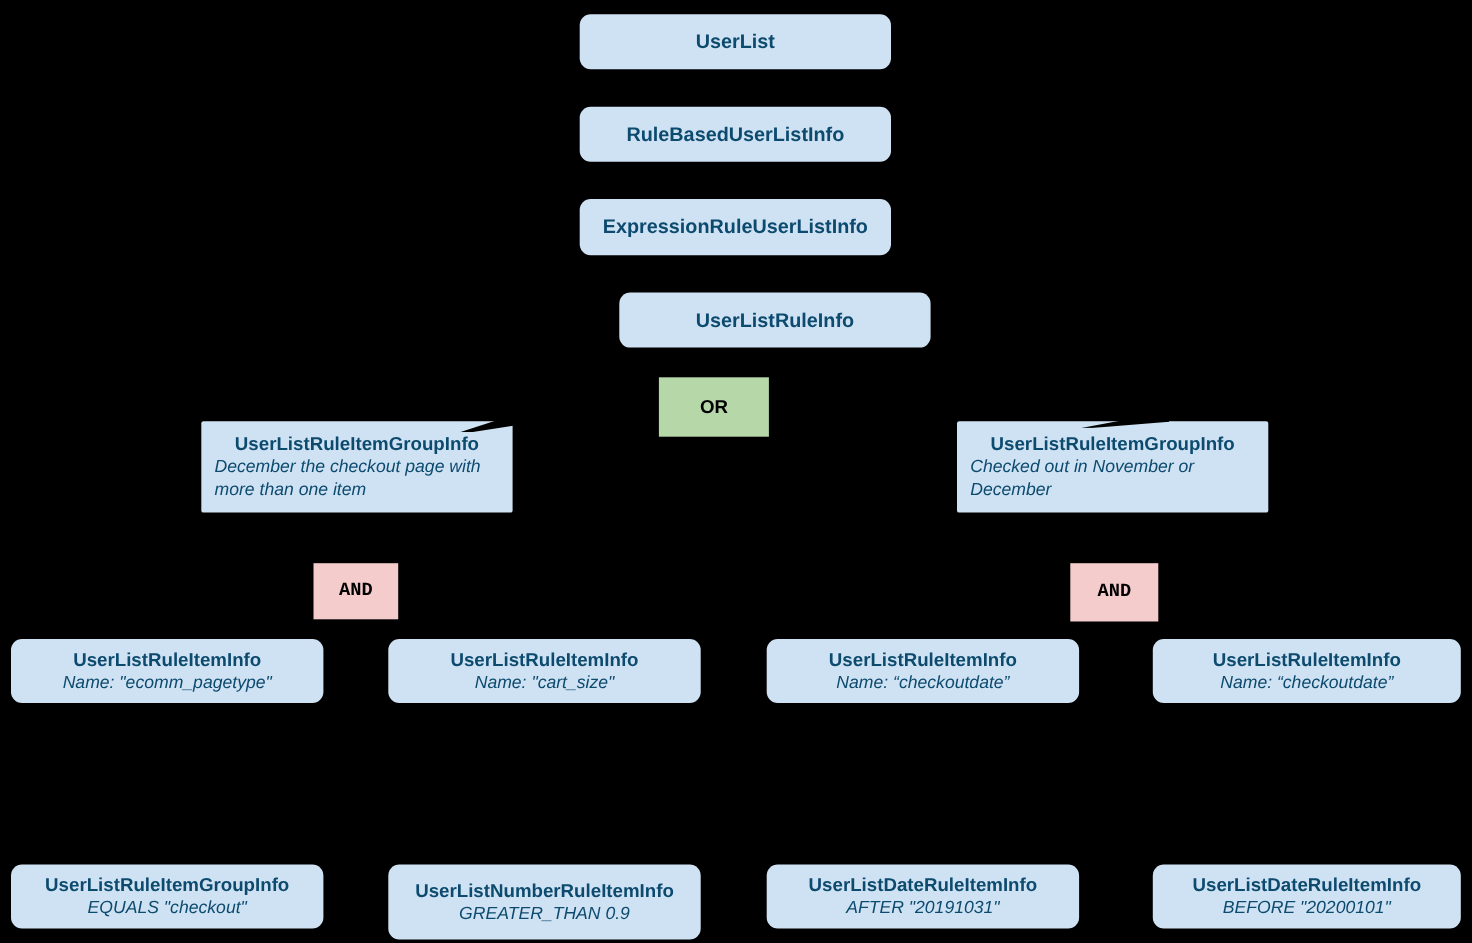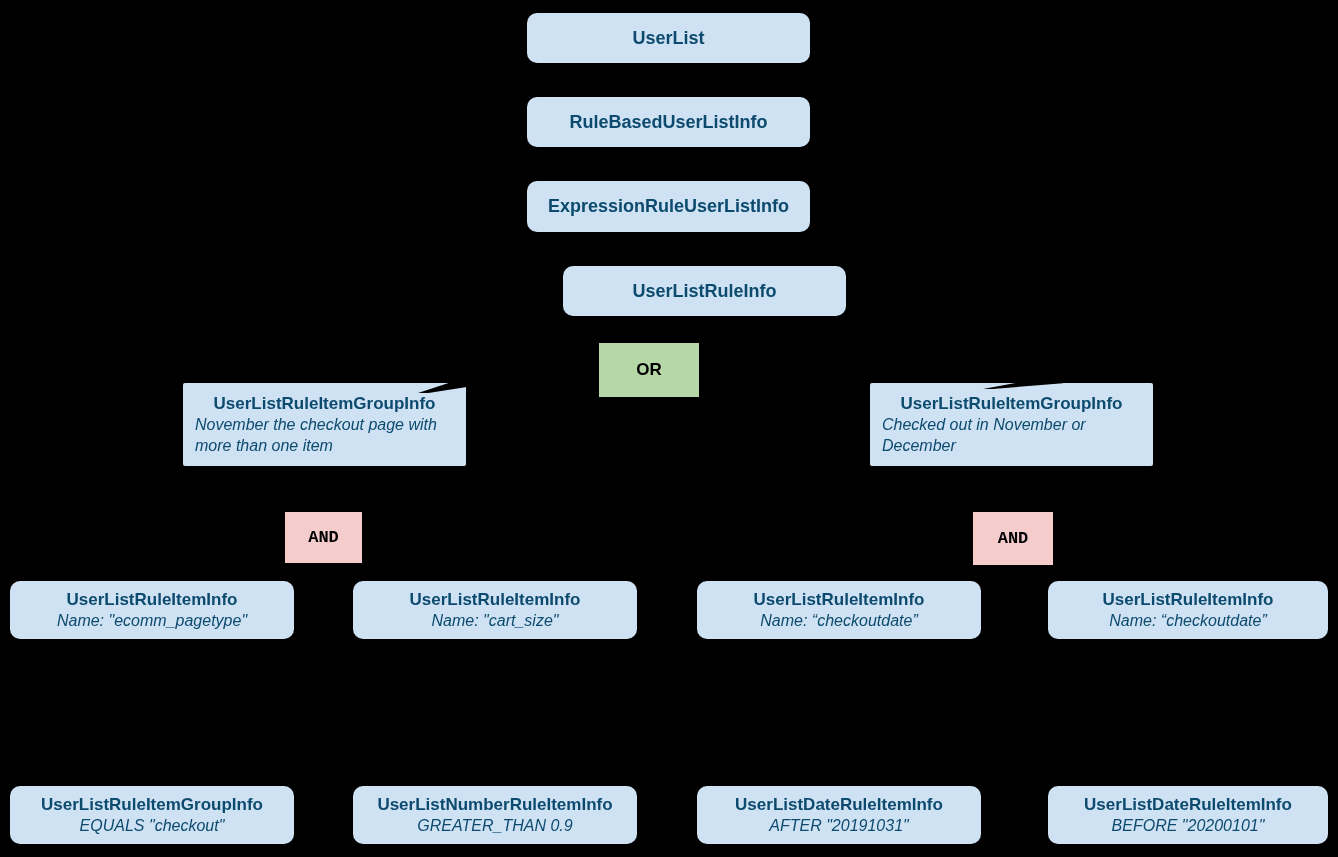--- a/index.html
+++ b/index.html
@@ -71,21 +71,21 @@
   
   #g-left  { left: 183px; top: 383px; width: 283px; height: 83px; }
   #g-right { left: 870px; top: 383px; width: 283px; height: 83px; }
   
   #r-1 { left: 10px;   top: 581px; width: 284px; height: 58px; }
   #r-2 { left: 353px;  top: 581px; width: 284px; height: 58px; }
   #r-3 { left: 697px;  top: 581px; width: 284px; height: 58px; }
   #r-4 { left: 1048px; top: 581px; width: 280px; height: 58px; }
   
   #o-1 { left: 10px;   top: 786px; width: 284px; height: 58px; }
-  #o-2 { left: 353px;  top: 786px; width: 284px; height: 58px; }
+  #o-2 { left: 353px;  top: 786px; width: 284px; height: 68px; }
   #o-3 { left: 697px;  top: 786px; width: 284px; height: 58px; }
   #o-4 { left: 1048px; top: 786px; width: 280px; height: 58px; }
   
   #ah-left {
     left: 418px; top: 376px; width: 52px; height: 17px;
     clip-path: polygon(0% 100%, 100% 0%, 100% 62%, 20% 100%);
   }
   #ah-right {
     left: 983px; top: 374px; width: 80px; height: 15px;
     clip-path: polygon(0% 100%, 100% 0%, 100% 62%, 12% 100%);
@@ -106,21 +106,21 @@
     <div class="title">ExpressionRuleUserListInfo</div>
   </div>
   <div class="node chain" id="n-userlistrule">
     <div class="title">UserListRuleInfo</div>
   </div>
 
   <div class="op or" id="op-or">OR</div>
 
   <div class="node group" id="g-left">
     <div class="title">UserListRuleItemGroupInfo</div>
-    <div class="desc">November the checkout page with more than one item</div>
+    <div class="desc">December the checkout page with more than one item</div>
   </div>
   <div class="node group" id="g-right">
     <div class="title">UserListRuleItemGroupInfo</div>
     <div class="desc">Checked out in November or December</div>
   </div>
 
   <div class="arrowhead" id="ah-left"></div>
   <div class="arrowhead" id="ah-right"></div>
 
   <div class="op and" id="op-and-left">AND</div>

